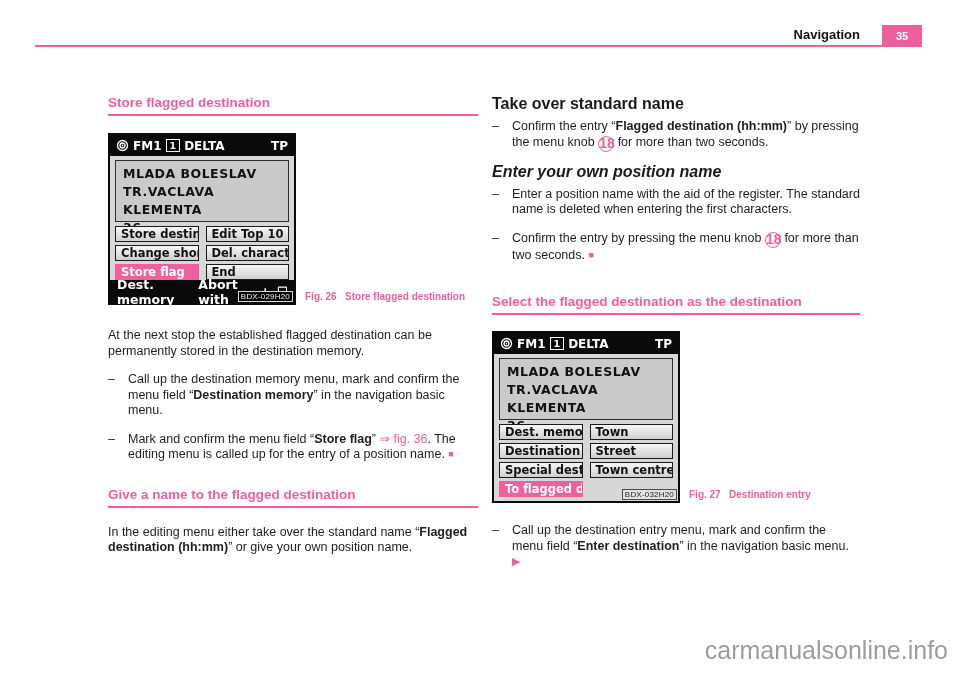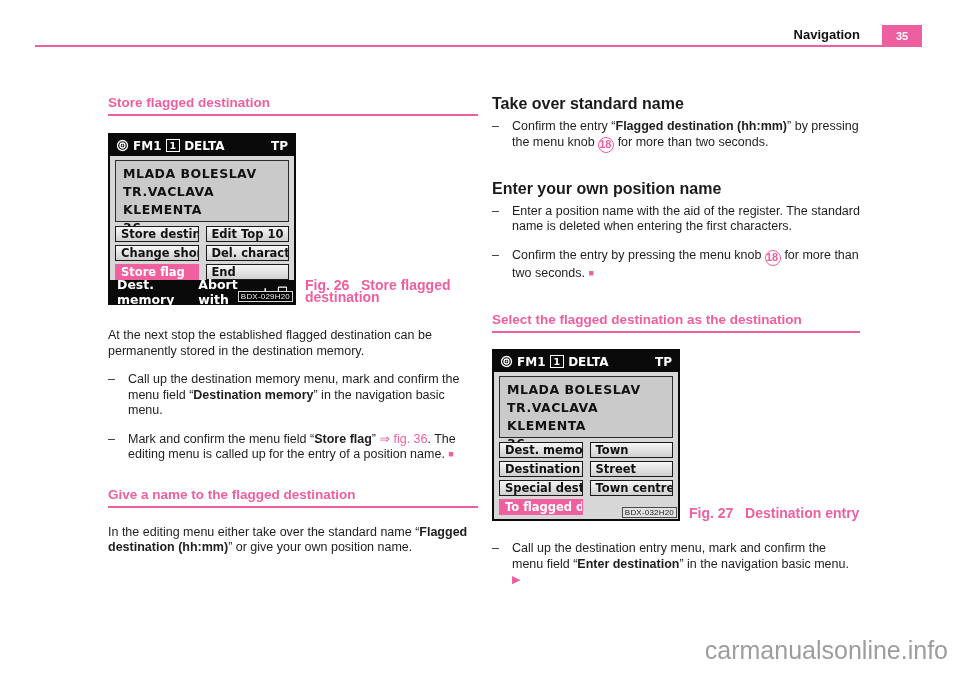--- a/index.html
+++ b/index.html
@@ -19,21 +19,21 @@
 
   .sec-title{color:#ee5f9f;font-size:13.5px;font-weight:bold;
              border-bottom:2px solid #ee5f9f;padding-bottom:4px;}
   .subhead{font-size:16px;font-weight:bold;color:#1a1a1a;}
   .para,.bullet{font-size:12.5px;line-height:15.5px;color:#1e1e1e;}
   .bullet{display:flex;}
   .bullet .dash{width:20px;flex-shrink:0;}
   .b{font-weight:bold;}
   .pink{color:#ee5f9f;}
   .knob{display:inline-block;width:14px;height:14px;border:1.2px solid #ee5f9f;border-radius:50%;
-        color:#ee5f9f;font-size:11px;font-weight:bold;line-height:13px;text-align:left;
+        color:#ee5f9f;font-size:14px;font-weight:bold;line-height:13px;text-align:right;
         vertical-align:-2px;}
   .endsq{color:#ee5f9f;font-size:9px;vertical-align:1px;}
   .arrow-next{color:#ee5f9f;font-size:11px;}
 
   
   .figure-row{display:flex;align-items:flex-end;gap:9px;}
   .radio{position:relative;width:188px;height:172px;box-sizing:border-box;border:2px solid #0a0a0a;
          background:#d7d7d7;font-family:"DejaVu Sans",sans-serif;flex-shrink:0;}
   .lcd-title{height:21px;background:#0a0a0a;color:#fff;display:flex;align-items:center;
              gap:4px;padding:0 6px;font-size:12px;font-weight:bold;}
@@ -51,33 +51,33 @@
   .lcd-btn.hl{background:#f0609e;border-color:#f0609e;color:#fff;}
   .lcd-cell-empty{height:16px;}
   .lcd-bottom{position:absolute;left:0;right:0;bottom:0;height:23px;background:#0a0a0a;color:#fff;
               display:flex;align-items:center;justify-content:space-between;padding:0 7px;
               font-size:12.5px;font-weight:bold;}
   .lcd-bottom .right-grp{display:flex;align-items:center;gap:3px;}
   .lcd-code{position:absolute;right:1px;bottom:1px;font-size:8px;line-height:9px;padding:0 2px;
             font-family:"Liberation Sans",sans-serif;letter-spacing:0.2px;z-index:2;}
   .lcd-code.dark{background:#000000;color:#f2f2f2;border:1px solid #d8d8d8;}
   .lcd-code.light{background:#e2e2e2;color:#1c1c1c;border:1px solid #4a4a4a;}
-  .fig-caption{color:#ee5f9f;font-size:14px;font-weight:bold;line-height:12px;padding-bottom:2px;}
+  .fig-caption{color:#ee5f9f;font-size:10px;font-weight:bold;line-height:12px;padding-bottom:2px;}
 
   
   .mt-s1{margin-top:95px;}
   .mt-fig{margin-top:17px;height:172px;}
   .mt-intro{margin-top:23px;}
   .mt-b1{margin-top:13px;}
   .mt-b2{margin-top:13px;}
   .mt-s2{margin-top:24px;}
   .mt-p2{margin-top:17px;}
   .mt-h1{margin-top:95px;}
   .mt-rb1{margin-top:6px;}
-  .mt-h2{margin-top:27px;}
+  .mt-h2{margin-top:11px;font-style:italic;}
   .mt-rb2{margin-top:6px;}
   .mt-rb3{margin-top:13px;}
   .mt-s3{margin-top:31px;}
   .mt-fig2{margin-top:16px;height:172px;}
   .mt-rb4{margin-top:20px;}
 
   .watermark{position:absolute;right:12px;bottom:8px;font-size:25px;color:#9d9d9d;
              font-family:"Liberation Sans",sans-serif;}
 </style>
 </head>

